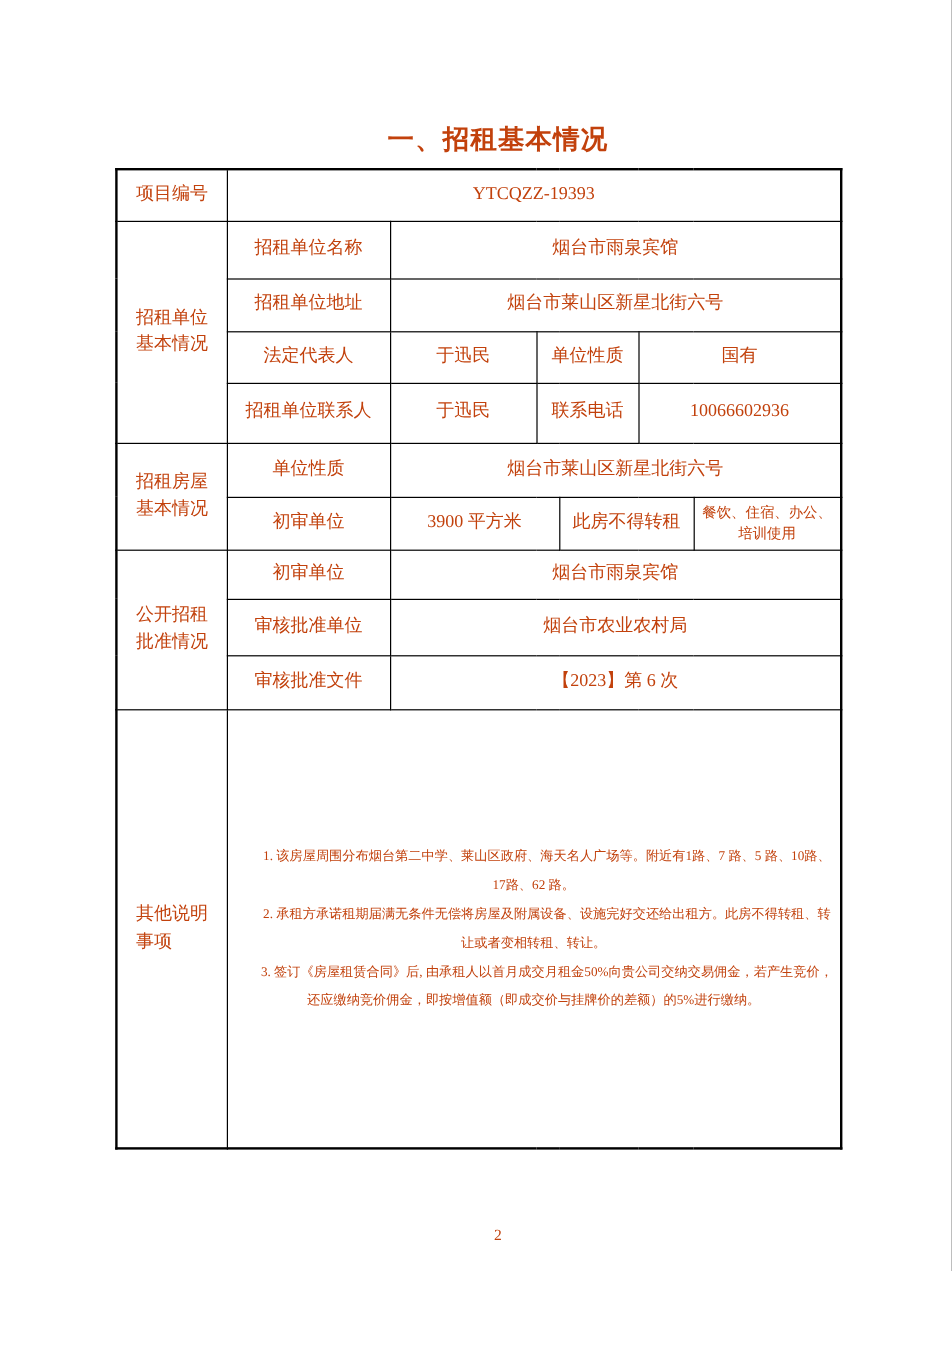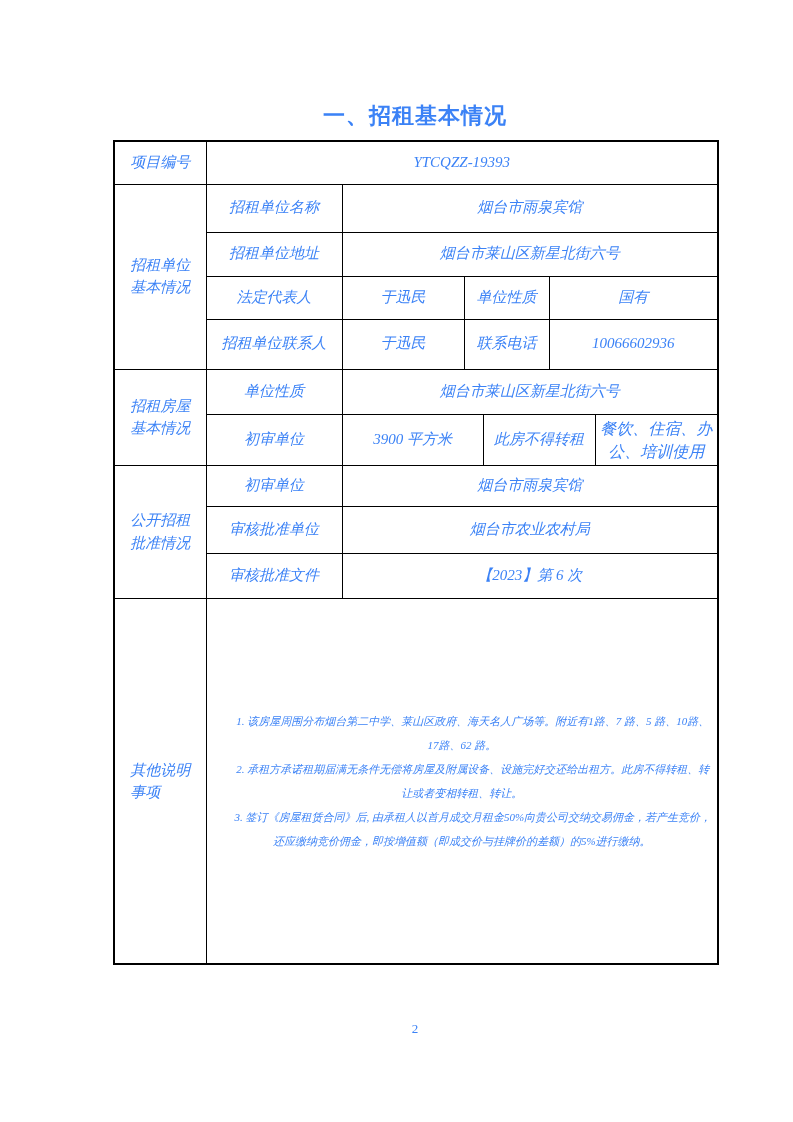--- a/index.html
+++ b/index.html
@@ -7,43 +7,42 @@
     padding: 0;
     background: #888;
     font-family: "Liberation Serif", "DejaVu Serif", serif;
   }
   .page {
     position: relative;
     width: 793px;
     height: 1122px;
     margin: 0 auto;
     background: #ffffff;
-    color: #3b82f6;
+    color: #c2410c;
     overflow: hidden;
   }
   .doc-title {
     position: absolute;
     top: 101px;
     left: 113px;
     width: 604px;
     text-align: center;
     font-size: 22px;
     font-weight: 700;
     letter-spacing: 1px;
   }
   table.main {
     position: absolute;
     top: 140px;
-    left: 113px;
+    left: 96px;
     width: 604px;
     border-collapse: collapse;
     table-layout: fixed;
     border: 2px solid #000;
     font-size: 15px;
-    font-style: italic;
   }
   table.main td {
     border: 1px solid #000;
     text-align: center;
     vertical-align: middle;
     padding: 2px 3px;
     line-height: 1.45;
     overflow: hidden;
   }
   
@@ -57,21 +56,21 @@
     text-align: left;
     padding: 6px 9px;
   }
   td.notes-cell p {
     margin: 0;
     text-indent: 2em;
     font-size: 11px;
     line-height: 24px;
   }
   td.usage-cell {
-    font-size: 16px;
+    font-size: 12px;
     line-height: 1.45;
     padding: 2px 4px;
   }
   .page-footer {
     position: absolute;
     top: 1021px;
     left: 113px;
     width: 604px;
     text-align: center;
     font-size: 13px;

